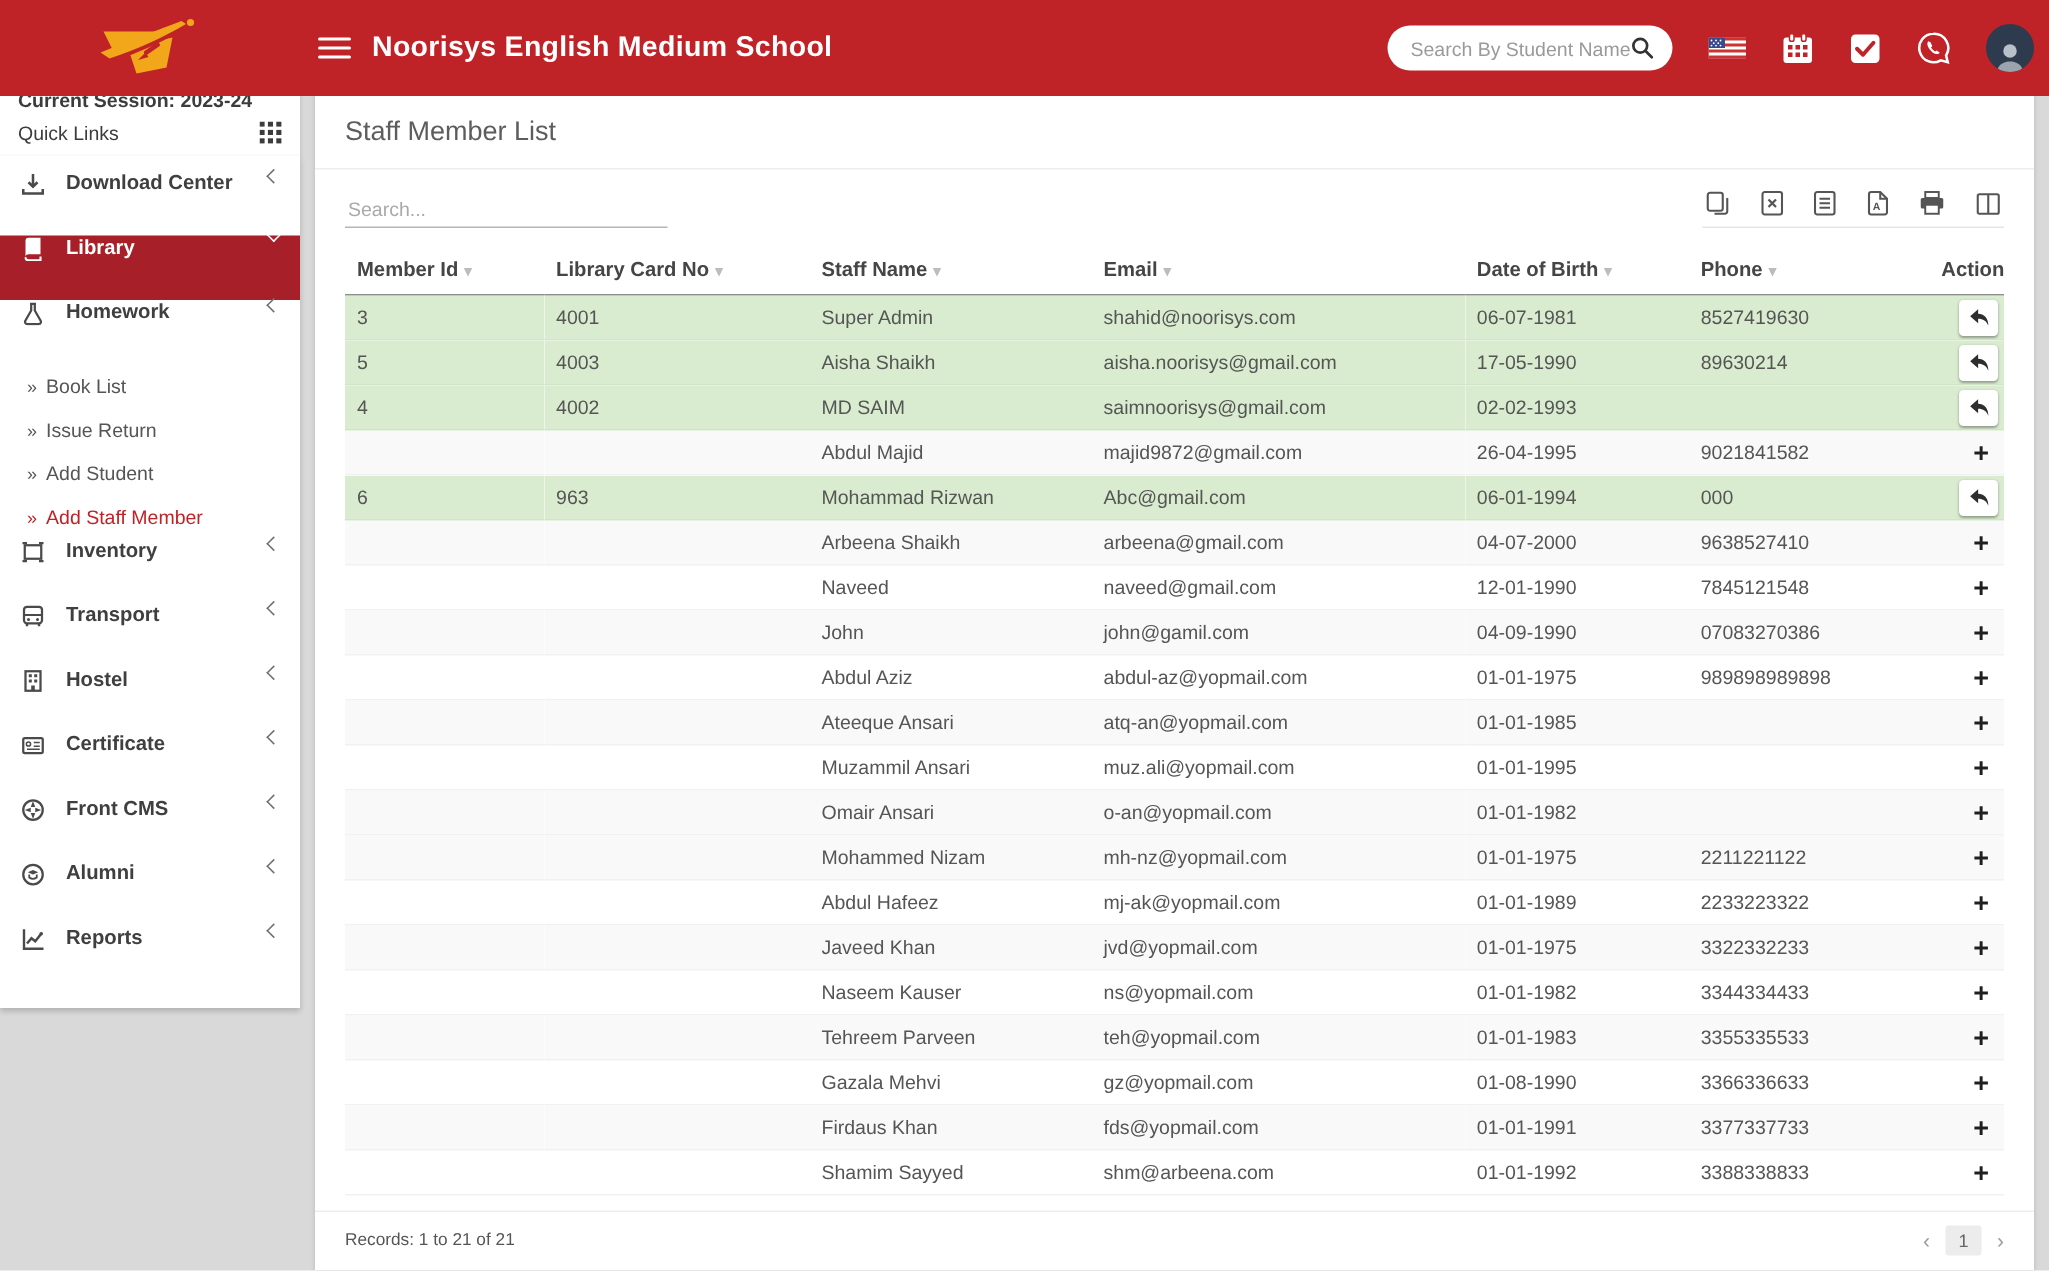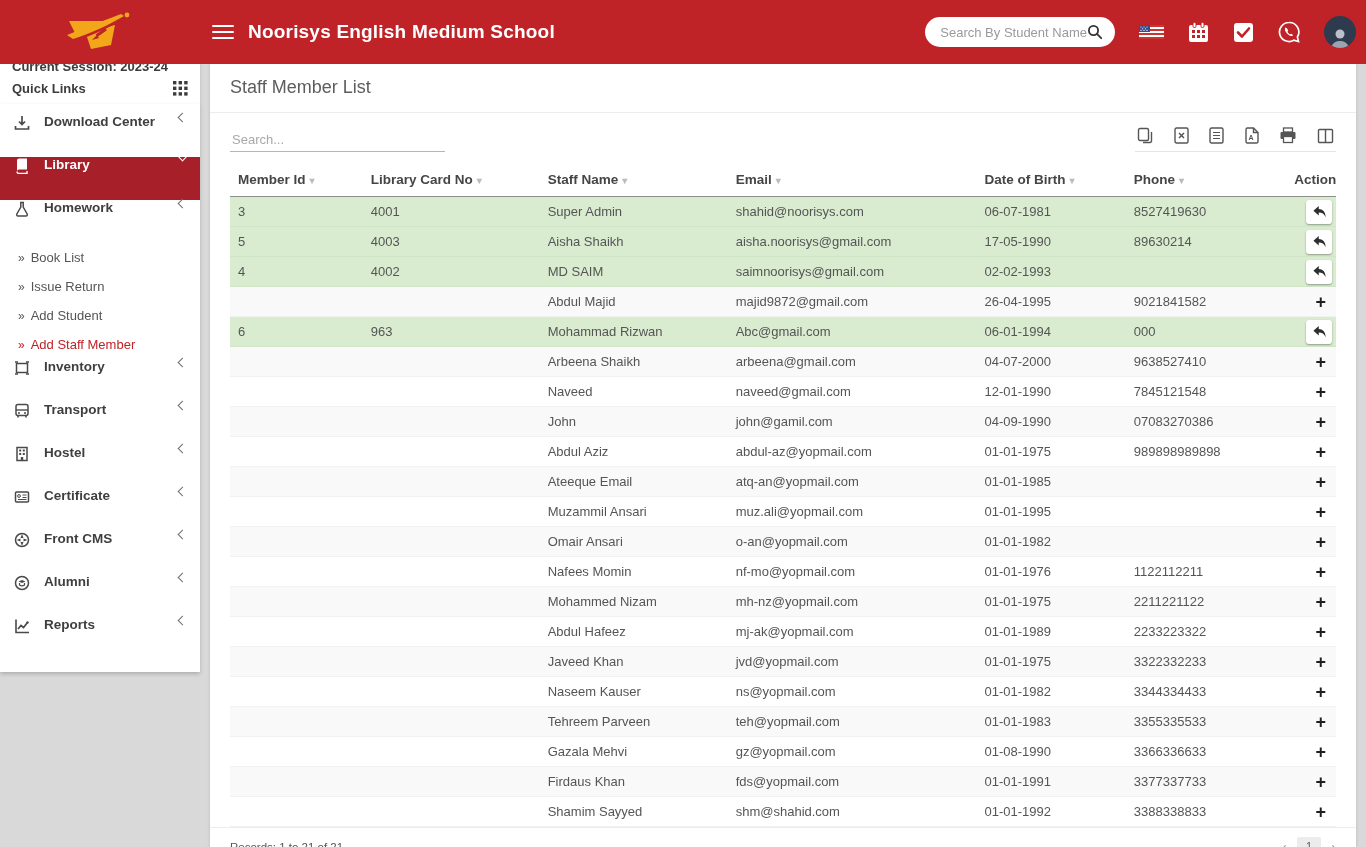--- a/index.html
+++ b/index.html
@@ -18,21 +18,21 @@
   .search-pill input::placeholder { color:#9a9a9a; }
   .top-icon { display:flex; align-items:center; justify-content:center; cursor:pointer; }
   .avatar { width:32px; height:32px; border-radius:50%; background:#2e3a4d; overflow:hidden; position:relative; flex:none; }
   .avatar svg { position:absolute; bottom:-2px; left:50%; transform:translateX(-50%); }
 
   
   .sidebar { position:absolute; top:50px; left:0; width:200px; z-index:5; }
   .session-box { background:#fff; padding:9px 12px 8px; box-shadow:0 2px 3px rgba(0,0,0,.15); }
   .session-line { font-size:13px; font-weight:700; color:#3c3c3c; margin-bottom:7px; }
   .quicklinks-line { display:flex; align-items:center; justify-content:space-between; cursor:pointer; }
-  .quicklinks-label { font-size:13px; font-weight:700; color:#3c3c3c; }
+  .quicklinks-label { font-size:13px; font-weight:400; color:#3c3c3c; }
   .side-menu { background:#fff; padding-top:10px; padding-bottom:12px; box-shadow:0 2px 4px rgba(0,0,0,.2); }
   .menu-item { display:flex; align-items:flex-start; height:43px; padding:0 14px; cursor:pointer; color:#3f3f3f; }
   .menu-item .mi-icon { width:17px; height:17px; margin-right:13px; flex:none; display:flex; align-items:center; }
   .menu-item .mi-label { font-size:13.5px; font-weight:700; flex:1; }
   .chev { width:7px; height:7px; border-left:1.6px solid #6f6f6f; border-bottom:1.6px solid #6f6f6f; transform:rotate(45deg); flex:none; }
   .menu-item.active { background:#a71f28; color:#fff; }
   .menu-item.active .chev { border-color:#fff; transform:rotate(-45deg); margin-top:-4px; }
   .submenu .sub-item { display:flex; align-items:center; height:29px; padding:0 14px 0 18px; font-size:13px; color:#555; cursor:pointer; }
   .submenu .sub-item .arrows { font-size:12px; margin-right:8px; color:#555; letter-spacing:-2px; }
   .submenu .sub-item.active { color:#bf2227; }
@@ -470,21 +470,21 @@
             <td></td>
             <td>Abdul Aziz</td>
             <td>abdul-az@yopmail.com</td>
             <td>01-01-1975</td>
             <td>989898989898</td>
             <td class="cell-action"><button class="btn-add">+</button></td>
           </tr>
           <tr class="stripe">
             <td></td>
             <td></td>
-            <td>Ateeque Email</td>
+            <td>Ateeque Ansari</td>
             <td>atq-an@yopmail.com</td>
             <td>01-01-1985</td>
             <td></td>
             <td class="cell-action"><button class="btn-add">+</button></td>
           </tr>
           <tr class="">
             <td></td>
             <td></td>
             <td>Muzammil Ansari</td>
             <td>muz.ali@yopmail.com</td>
@@ -492,29 +492,20 @@
             <td></td>
             <td class="cell-action"><button class="btn-add">+</button></td>
           </tr>
           <tr class="stripe">
             <td></td>
             <td></td>
             <td>Omair Ansari</td>
             <td>o-an@yopmail.com</td>
             <td>01-01-1982</td>
             <td></td>
-            <td class="cell-action"><button class="btn-add">+</button></td>
-          </tr>
-          <tr class="">
-            <td></td>
-            <td></td>
-            <td>Nafees Momin</td>
-            <td>nf-mo@yopmail.com</td>
-            <td>01-01-1976</td>
-            <td>1122112211</td>
             <td class="cell-action"><button class="btn-add">+</button></td>
           </tr>
           <tr class="stripe">
             <td></td>
             <td></td>
             <td>Mohammed Nizam</td>
             <td>mh-nz@yopmail.com</td>
             <td>01-01-1975</td>
             <td>2211221122</td>
             <td class="cell-action"><button class="btn-add">+</button></td>
@@ -570,21 +561,21 @@
             <td>Firdaus Khan</td>
             <td>fds@yopmail.com</td>
             <td>01-01-1991</td>
             <td>3377337733</td>
             <td class="cell-action"><button class="btn-add">+</button></td>
           </tr>
           <tr class="">
             <td></td>
             <td></td>
             <td>Shamim Sayyed</td>
-            <td>shm@shahid.com</td>
+            <td>shm@arbeena.com</td>
             <td>01-01-1992</td>
             <td>3388338833</td>
             <td class="cell-action"><button class="btn-add">+</button></td>
           </tr>
         </tbody>
     </table>
   </div>
 
   <div class="card-footer">
     <span class="records-text">Records: 1 to 21 of 21</span>

